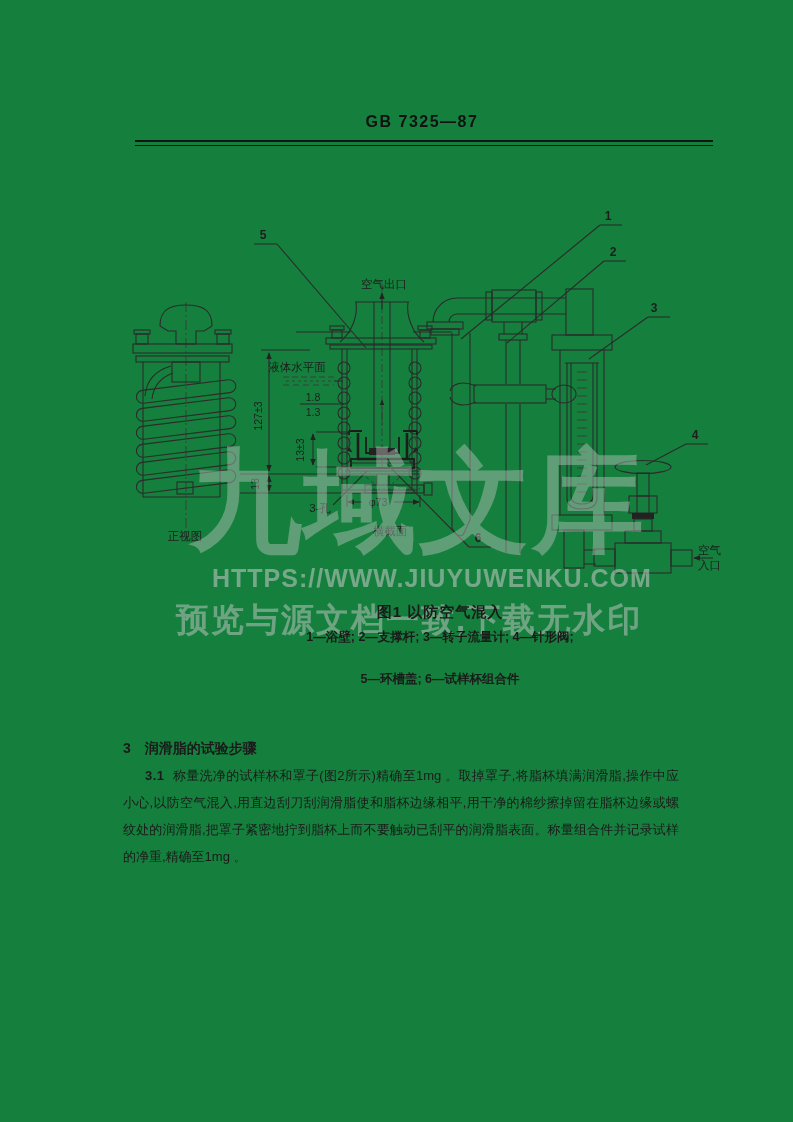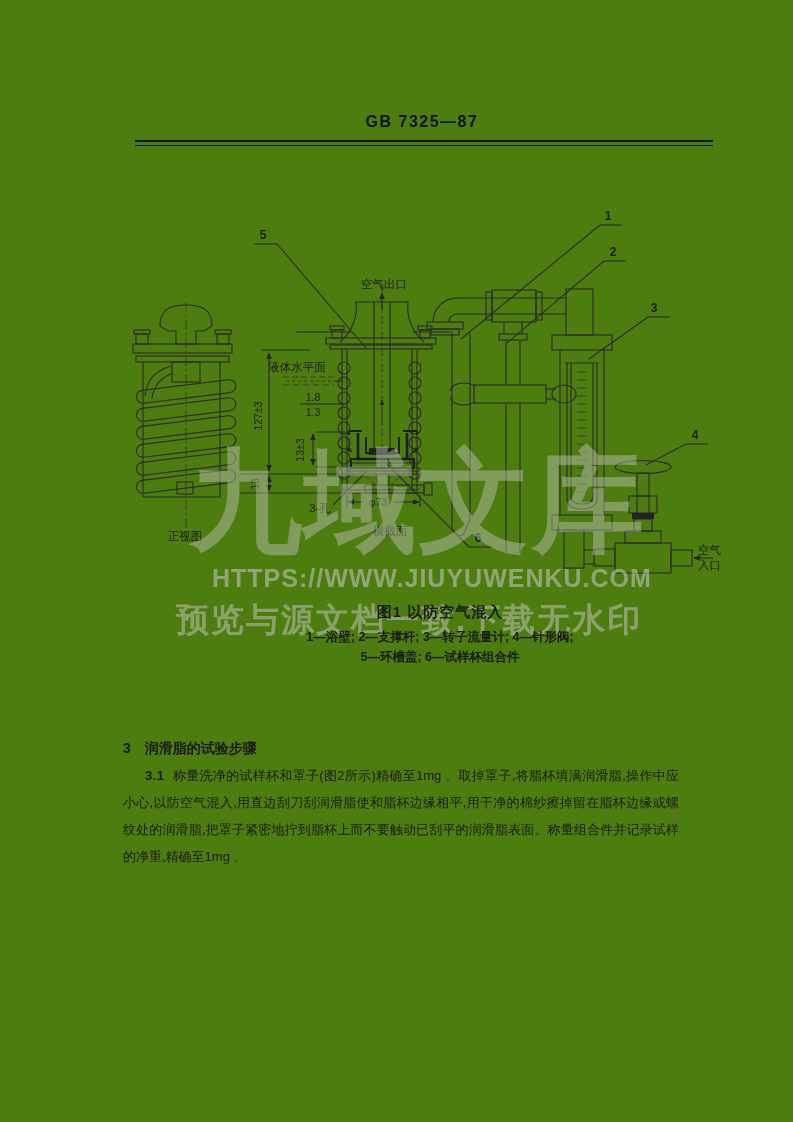--- a/index.html
+++ b/index.html
@@ -1,32 +1,32 @@
 <!DOCTYPE html>
 <html><head>
 <meta charset="utf-8">
 <style>
   html,body{margin:0;padding:0;background:#888;}
-  .page{position:relative;width:793px;height:1122px;background:#4d7c0f;margin:0 auto;
+  .page{position:relative;width:793px;height:1122px;background:#15803d;margin:0 auto;
         font-family:"Liberation Sans",sans-serif;color:#1a1a1a;overflow:hidden;}
   .doc-number{position:absolute;top:113px;left:322px;width:200px;text-align:center;
         font-size:16px;font-weight:bold;letter-spacing:1.5px;color:#111;}
   .header-rule{position:absolute;top:140px;left:135px;width:578px;height:3px;
         border-top:2.5px solid #151515;border-bottom:1px solid #151515;}
   
   .wm{position:absolute;font-weight:bold;pointer-events:none;white-space:nowrap;z-index:3;}
   .wm-brand{top:446px;left:190px;font-size:112px;line-height:1;letter-spacing:2px;opacity:.42;text-align:center;}
   .wm-url{top:564px;left:212px;font-size:25px;letter-spacing:1px;opacity:.55;}
   .wm-tagline{top:598px;left:176px;font-size:33px;letter-spacing:2px;opacity:.5;}
   .figure-svg{position:absolute;top:195px;left:110px;z-index:2;}
   .fig-caption{position:absolute;top:603px;left:120px;width:640px;text-align:center;
         font-size:15px;font-weight:bold;z-index:4;letter-spacing:1px;}
   .fig-legend{position:absolute;left:120px;width:640px;text-align:center;font-size:12.5px;
         font-weight:bold;z-index:4;}
-  .l1{top:629px;} .l2{top:649px;}
+  .l1{top:629px;} .l2{top:671px;}
   .fig-note{position:absolute;top:667px;left:145px;font-size:12.5px;z-index:4;}
   .sec-heading{position:absolute;top:740px;left:123px;font-size:14px;font-weight:bold;}
   .sec-gap{display:inline-block;width:14px;}
   .para{position:absolute;top:762px;left:123px;width:556px;margin:0;font-size:13px;
         line-height:27px;text-align:justify;text-indent:22px;}
   .pnum{margin-right:8px;letter-spacing:.5px;}
   
   .ln{stroke:#2b2b2b;stroke-width:1.1;fill:none;}
   .thick{stroke:#1c1c1c;stroke-width:2.6;fill:none;}
   .med{stroke:#1c1c1c;stroke-width:1.8;fill:none;}

